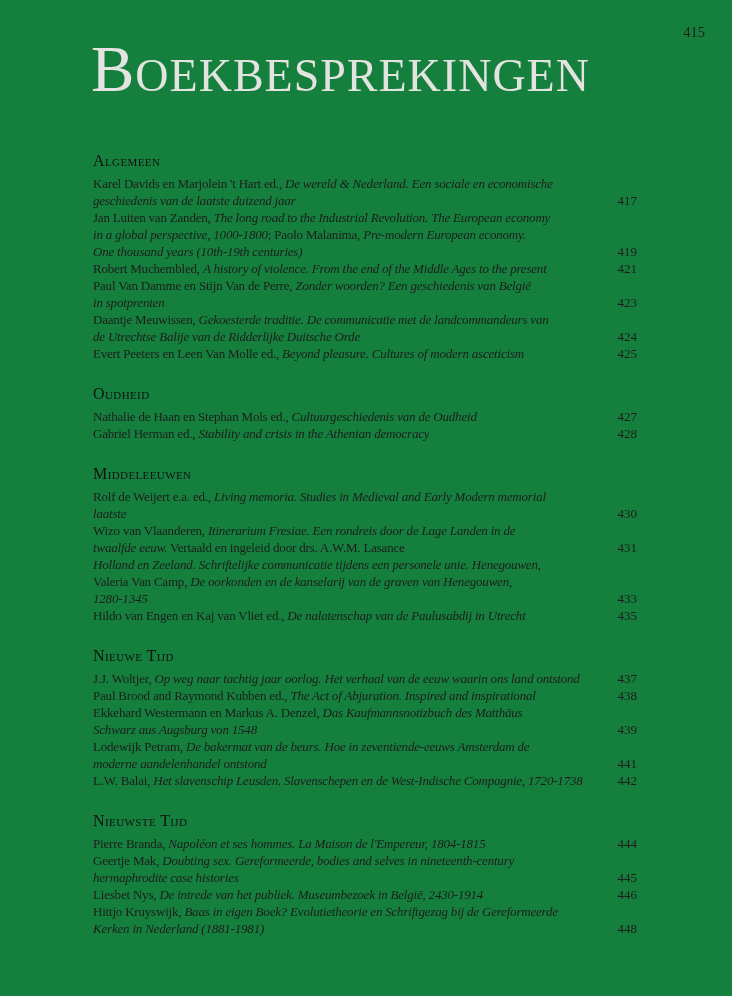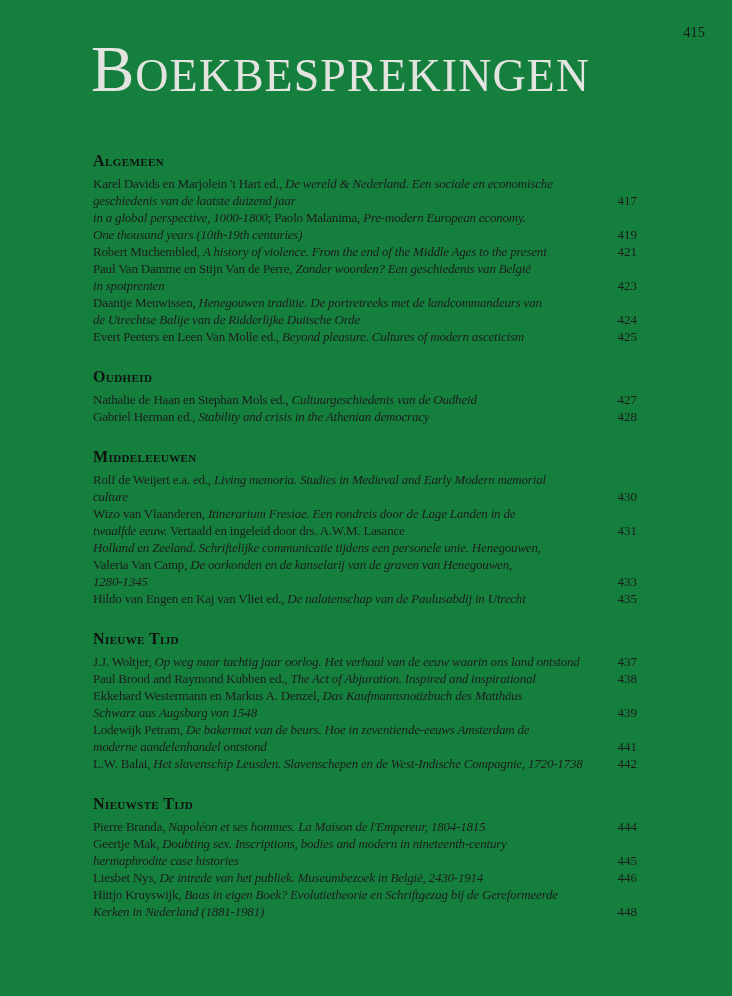--- a/index.html
+++ b/index.html
@@ -34,21 +34,21 @@
     white-space: nowrap;
   }
   .doc-title::first-letter {
     font-size: 65px;
   }
   .toc {
     margin: 44px 95px 0 93px; 
   }
   .sec-heading {
     font-size: 16px;
-    font-weight: bold;
+    font-weight: normal;
     font-variant: small-caps;
     letter-spacing: 0.4px;
     color: #111111;
     margin: 22px 0 4px 0;
     line-height: 20px;
   }
   .toc section:first-child .sec-heading { margin-top: 0; }
   .toc-line {
     display: flex;
     justify-content: space-between;
@@ -78,39 +78,42 @@
       <section>
         <h2 class="sec-heading">Algemeen</h2>
         <div class="toc-line">
           <span class="line-text"><span class="rm">Karel Davids en Marjolein 't Hart ed., </span><span class="it">De wereld &amp; Nederland. Een sociale en economische</span></span>
         </div>
         <div class="toc-line">
           <span class="line-text"><span class="it">geschiedenis van de laatste duizend jaar</span></span>
           <span class="pg">417</span>
         </div>
         <div class="toc-line">
+          <span class="line-text"><span class="rm">Jan Luiten van Zanden, </span><span class="it">The long road to the Industrial Revolution. The European economy</span></span>
+        </div>
+        <div class="toc-line">
           <span class="line-text"><span class="it">in a global perspective, 1000-1800</span><span class="rm">; Paolo Malanima, </span><span class="it">Pre-modern European economy.</span></span>
         </div>
         <div class="toc-line">
           <span class="line-text"><span class="it">One thousand years (10th-19th centuries)</span></span>
           <span class="pg">419</span>
         </div>
         <div class="toc-line">
           <span class="line-text"><span class="rm">Robert Muchembled, </span><span class="it">A history of violence. From the end of the Middle Ages to the present</span></span>
           <span class="pg">421</span>
         </div>
         <div class="toc-line">
           <span class="line-text"><span class="rm">Paul Van Damme en Stijn Van de Perre, </span><span class="it">Zonder woorden? Een geschiedenis van België</span></span>
         </div>
         <div class="toc-line">
           <span class="line-text"><span class="it">in spotprenten</span></span>
           <span class="pg">423</span>
         </div>
         <div class="toc-line">
-          <span class="line-text"><span class="rm">Daantje Meuwissen, </span><span class="it">Henegouwen traditie. De portretreeks met de landcommandeurs van</span></span>
+          <span class="line-text"><span class="rm">Daantje Meuwissen, </span><span class="it">Gekoesterde traditie. De communicatie met de landcommandeurs van</span></span>
         </div>
         <div class="toc-line">
           <span class="line-text"><span class="it">de Utrechtse Balije van de Ridderlijke Duitsche Orde</span></span>
           <span class="pg">424</span>
         </div>
         <div class="toc-line">
           <span class="line-text"><span class="rm">Evert Peeters en Leen Van Molle ed., </span><span class="it">Beyond pleasure. Cultures of modern asceticism</span></span>
           <span class="pg">425</span>
         </div>
       </section>
@@ -124,21 +127,21 @@
           <span class="line-text"><span class="rm">Gabriel Herman ed., </span><span class="it">Stability and crisis in the Athenian democracy</span></span>
           <span class="pg">428</span>
         </div>
       </section>
       <section>
         <h2 class="sec-heading">Middeleeuwen</h2>
         <div class="toc-line">
           <span class="line-text"><span class="rm">Rolf de Weijert e.a. ed., </span><span class="it">Living memoria. Studies in Medieval and Early Modern memorial</span></span>
         </div>
         <div class="toc-line">
-          <span class="line-text"><span class="it">culture</span></span>
+          <span class="line-text"><span class="it">laatste</span></span>
           <span class="pg">430</span>
         </div>
         <div class="toc-line">
           <span class="line-text"><span class="rm">Wizo van Vlaanderen, </span><span class="it">Itinerarium Fresiae. Een rondreis door de Lage Landen in de</span></span>
         </div>
         <div class="toc-line">
           <span class="line-text"><span class="it">twaalfde eeuw.</span><span class="rm"> Vertaald en ingeleid door drs. A.W.M. Lasance</span></span>
           <span class="pg">431</span>
         </div>
         <div class="toc-line">
@@ -185,21 +188,21 @@
           <span class="pg">442</span>
         </div>
       </section>
       <section>
         <h2 class="sec-heading">Nieuwste Tijd</h2>
         <div class="toc-line">
           <span class="line-text"><span class="rm">Pierre Branda, </span><span class="it">Napoléon et ses hommes. La Maison de l'Empereur, 1804-1815</span></span>
           <span class="pg">444</span>
         </div>
         <div class="toc-line">
-          <span class="line-text"><span class="rm">Geertje Mak, </span><span class="it">Doubting sex. Inscriptions, bodies and modern in nineteenth-century</span></span>
+          <span class="line-text"><span class="rm">Geertje Mak, </span><span class="it">Doubting sex. Gereformeerde, bodies and selves in nineteenth-century</span></span>
         </div>
         <div class="toc-line">
           <span class="line-text"><span class="it">hermaphrodite case histories</span></span>
           <span class="pg">445</span>
         </div>
         <div class="toc-line">
           <span class="line-text"><span class="rm">Liesbet Nys, </span><span class="it">De intrede van het publiek. Museumbezoek in België, 2430-1914</span></span>
           <span class="pg">446</span>
         </div>
         <div class="toc-line">

